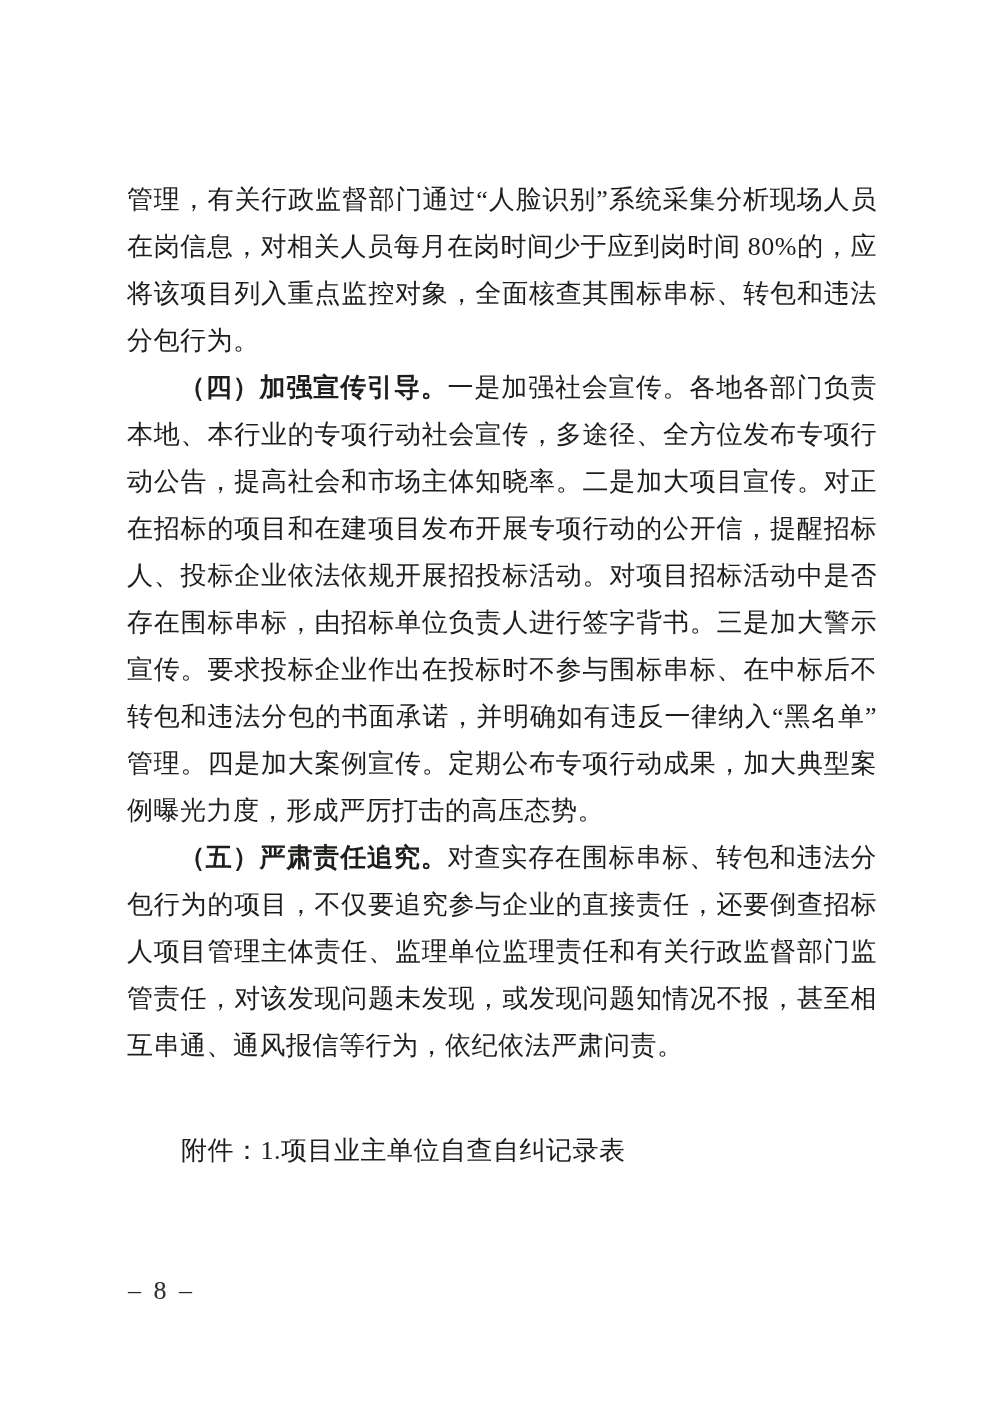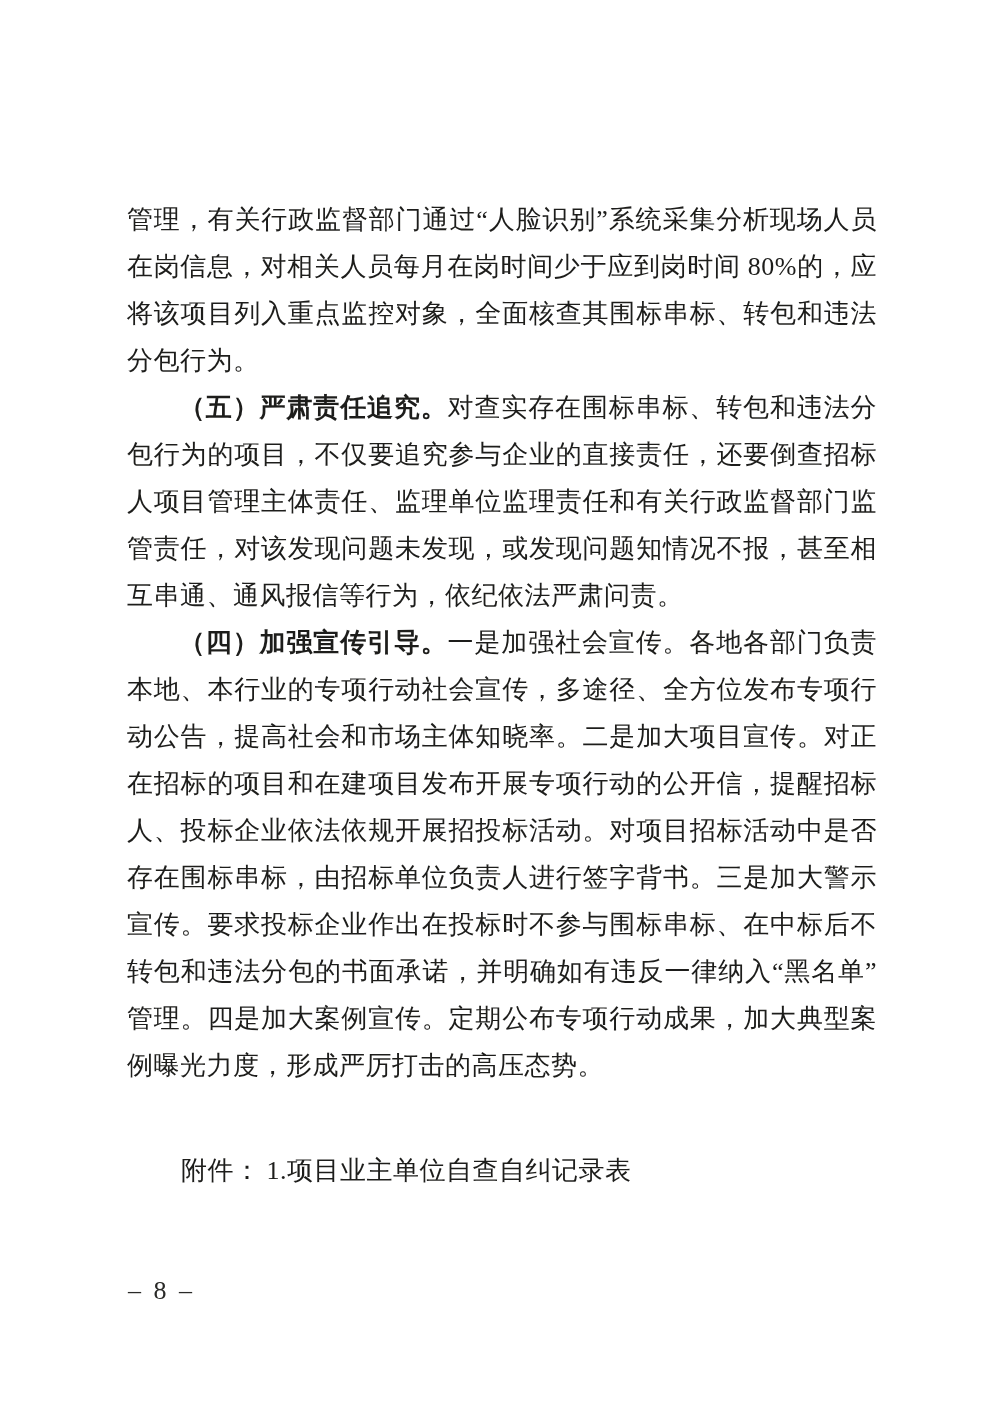--- a/index.html
+++ b/index.html
@@ -13,21 +13,21 @@
     height: 1414px;
     margin: 0 auto;
     background: #ffffff;
     color: #1d1d1b;
     font-family: "Liberation Serif", "DejaVu Serif", serif;
     overflow: hidden;
   }
   .content {
     position: absolute;
     left: 127px;
-    top: 196px;
+    top: 176px;
     width: 750px;
   }
   .para {
     margin: 0;
     font-size: 26px;
     line-height: 47px;
     text-align: justify;
     text-justify: inter-character;
     letter-spacing: 0.5px;
   }
@@ -38,21 +38,20 @@
     font-weight: 700;
   }
   .attachments {
     margin-top: 58px;
     padding-left: 54px;
     display: flex;
     align-items: center;
     font-size: 26px;
     line-height: 47px;
     letter-spacing: 0.5px;
-    gap: 6px;
   }
   .att-label {
     white-space: nowrap;
     flex: 0 0 auto;
   }
   .att-items {
     display: flex;
     flex-direction: row;
   }
   .page-number {
@@ -65,23 +64,23 @@
   }
 </style>
 </head>
 <body>
 
 <div class="page">
   <div class="content">
 
     <p class="para"><span>管理，有关行政监督部门通过“人脸识别”系统采集分析现场人员在岗信息，对相关人员每月在岗时间少于应到岗时间 80%的，应将该项目列入重点监控对象，全面核查其围标串标、转包和违法分包行为。</span></p>
 
+    <p class="para indent"><span class="lead">（四）加强宣传引导。</span><span>一是加强社会宣传。各地各部门负责本地、本行业的专项行动社会宣传，多途径、全方位发布专项行动公告，提高社会和市场主体知晓率。二是加大项目宣传。对正在招标的项目和在建项目发布开展专项行动的公开信，提醒招标人、投标企业依法依规开展招投标活动。对项目招标活动中是否存在围标串标，由招标单位负责人进行签字背书。三是加大警示宣传。要求投标企业作出在投标时不参与围标串标、在中标后不转包和违法分包的书面承诺，并明确如有违反一律纳入“黑名单”管理。四是加大案例宣传。定期公布专项行动成果，加大典型案例曝光力度，形成严厉打击的高压态势。</span></p>
+
     <p class="para indent"><span class="lead">（五）严肃责任追究。</span><span>对查实存在围标串标、转包和违法分包行为的项目，不仅要追究参与企业的直接责任，还要倒查招标人项目管理主体责任、监理单位监理责任和有关行政监督部门监管责任，对该发现问题未发现，或发现问题知情况不报，甚至相互串通、通风报信等行为，依纪依法严肃问责。</span></p>
-
-    <p class="para indent"><span class="lead">（四）加强宣传引导。</span><span>一是加强社会宣传。各地各部门负责本地、本行业的专项行动社会宣传，多途径、全方位发布专项行动公告，提高社会和市场主体知晓率。二是加大项目宣传。对正在招标的项目和在建项目发布开展专项行动的公开信，提醒招标人、投标企业依法依规开展招投标活动。对项目招标活动中是否存在围标串标，由招标单位负责人进行签字背书。三是加大警示宣传。要求投标企业作出在投标时不参与围标串标、在中标后不转包和违法分包的书面承诺，并明确如有违反一律纳入“黑名单”管理。四是加大案例宣传。定期公布专项行动成果，加大典型案例曝光力度，形成严厉打击的高压态势。</span></p>
 
     <div class="attachments">
       <span class="att-label">附件：</span>
       <div class="att-items">
         <span>1.项目业主单位自查自纠记录表</span>
       </div>
     </div>
 
   </div>
 

